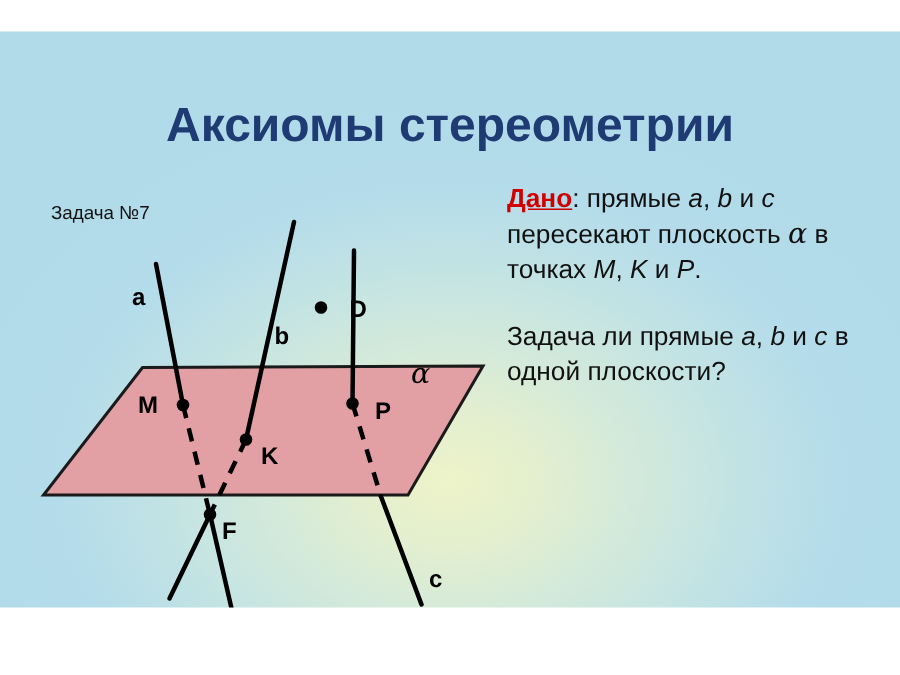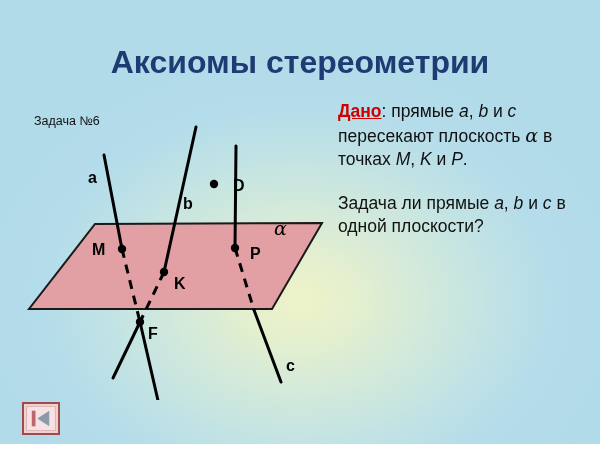--- a/index.html
+++ b/index.html
@@ -5,30 +5,31 @@
   * { box-sizing: border-box; }
   html, body {
     margin: 0; padding: 0;
     width: 600px; height: 450px;
     overflow: hidden;
     font-family: "Liberation Sans", sans-serif;
   }
   #slide {
     position: relative;
     width: 600px;
-    height: 444px;
+    height: 384px;
     background:
       radial-gradient(ellipse 330px 250px at 300px 300px,
         #eef3c8 0%,
         #e3efcf 18%,
         #d2e9db 38%,
         #c2e3e4 58%,
         #b4dcea 78%,
         #b2dbe9 100%);
     overflow: hidden;
+    margin-top: 21px;
   }
   
   #title {
     position: absolute;
     left: 0; top: 44px;
     width: 600px;
     text-align: center;
     font-size: 32px;
     font-weight: bold;
     color: #1f3b73;
@@ -103,21 +104,21 @@
     display: block;
   }
 </style>
 </head>
 <body>
 
 <div id="slide">
 
   <div id="title">Аксиомы стереометрии</div>
 
-  <div id="task-label">Задача №6</div>
+  <div id="task-label">Задача №7</div>
 
   <div id="diagram">
 
     <svg width="330" height="300" viewBox="0 0 330 300">
 
       <polygon points="95,124 322,123 272,209 29,209" fill="#e2a0a4" stroke="#1a1a1a" stroke-width="2" stroke-linejoin="miter"></polygon>
 
       <line x1="104" y1="55" x2="122" y2="149" stroke="#000000" stroke-width="3" stroke-linecap="round"></line>
 
       <line x1="122" y1="149" x2="140" y2="222" stroke="#000000" stroke-width="3" stroke-dasharray="9,7" stroke-linecap="butt"></line>

